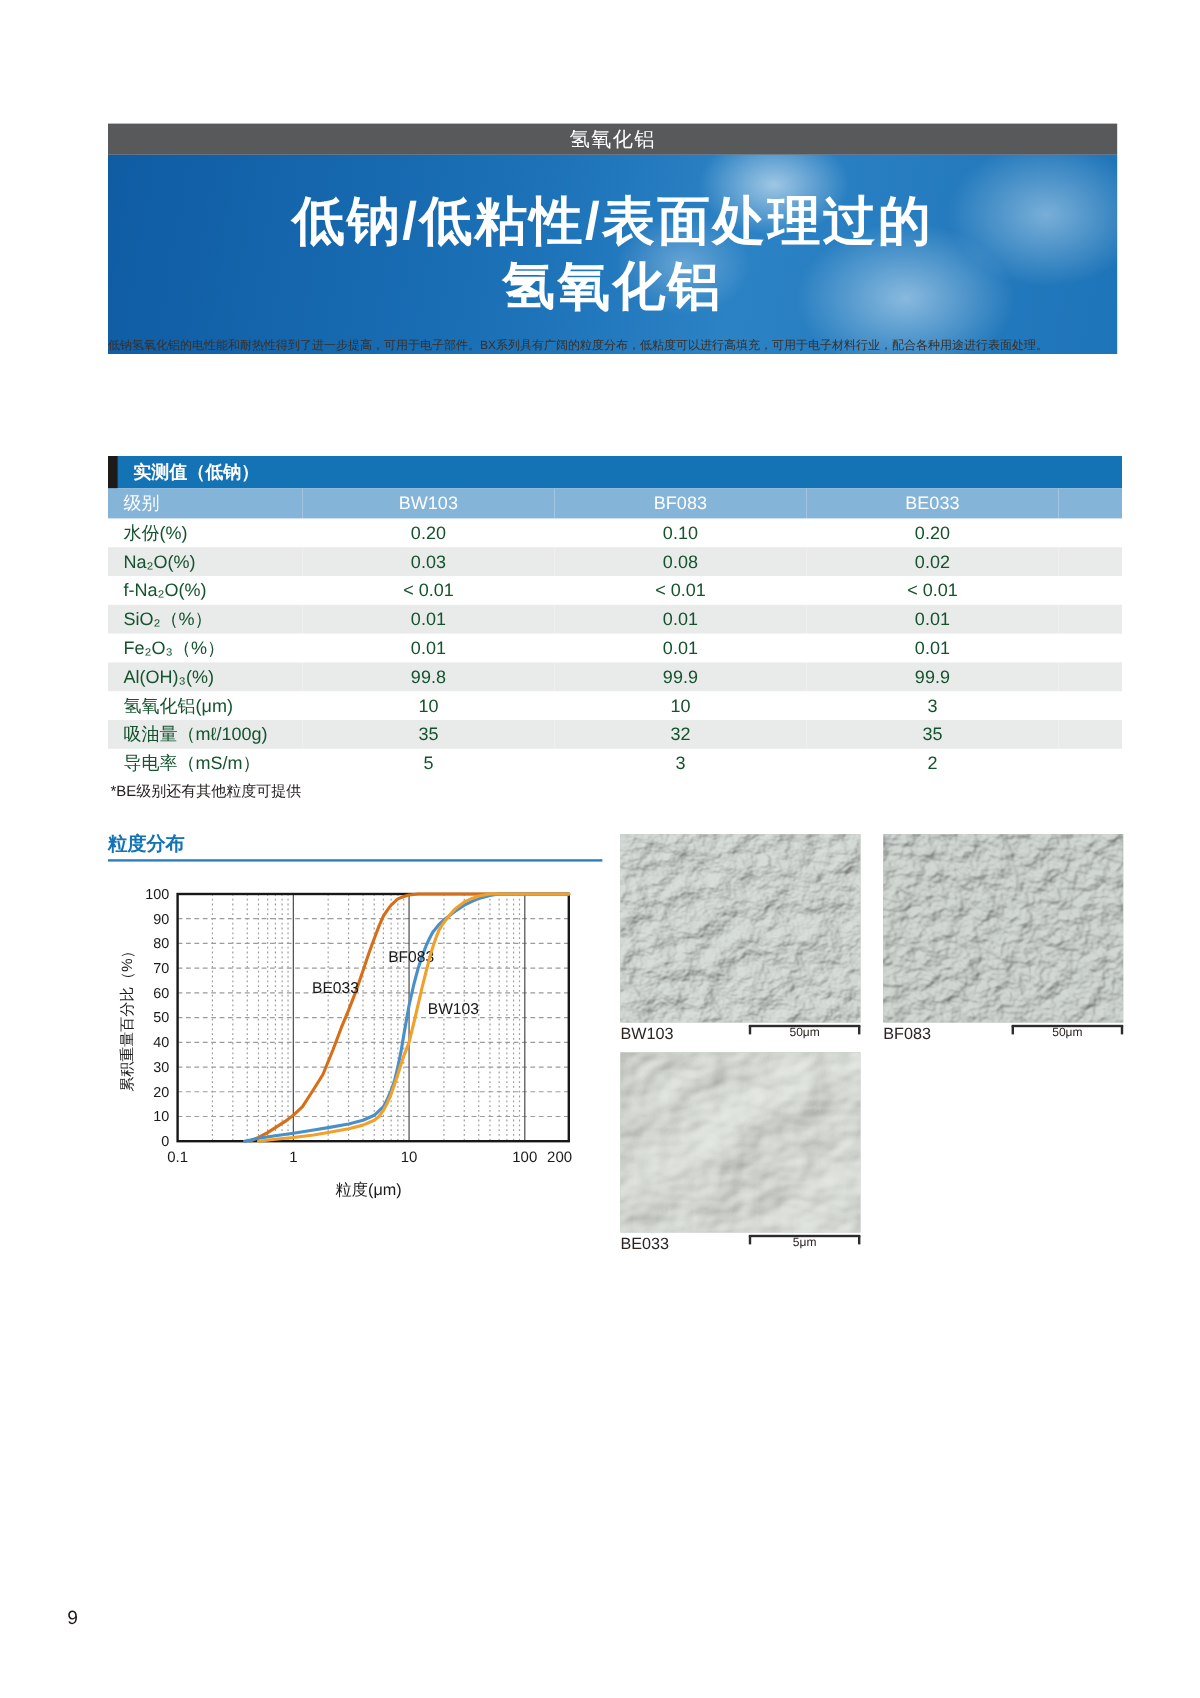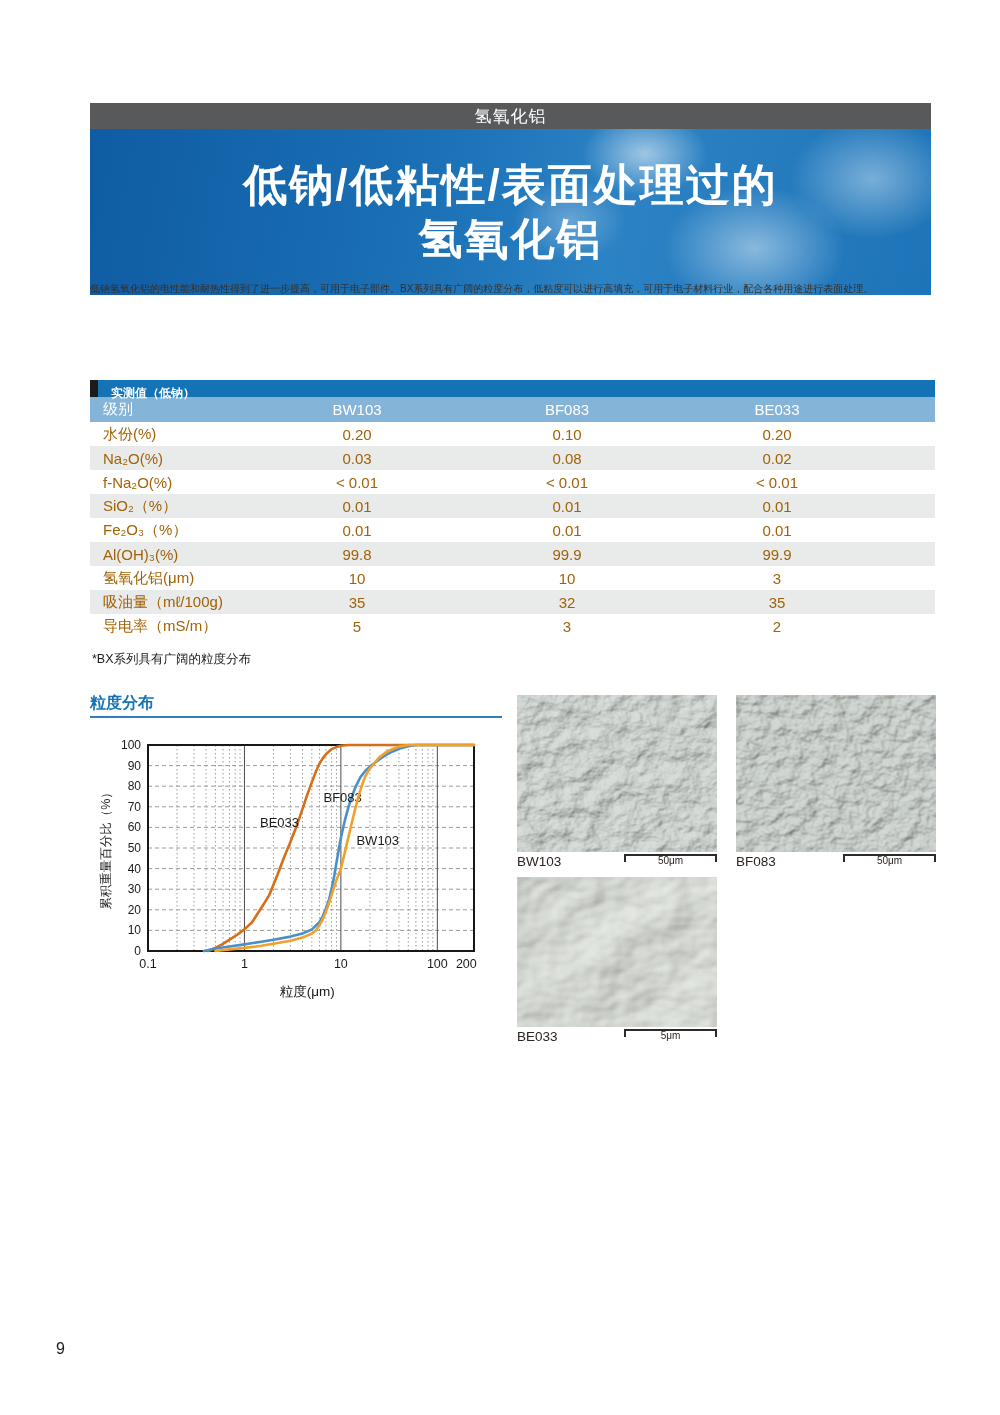--- a/index.html
+++ b/index.html
@@ -18,29 +18,29 @@
       radial-gradient(110px 80px at 93% 30%, rgba(228,242,251,.45), rgba(255,255,255,0) 75%),
       linear-gradient(100deg,#0f5ca3 0%,#1a6fb5 38%,#2b82c4 62%,#1e74b8 100%);
     display:flex; flex-direction:column; align-items:center; justify-content:center; }
   .banner .t { color:#fff; font-size:44px; font-weight:bold; line-height:1.22; text-align:center; letter-spacing:2px; }
 
   
   .intro { position:absolute; left:90px; top:279px; width:828px; font-size:10px; line-height:2.05; color:#382f28; }
 
   
   .mtable { position:absolute; left:90px; top:380px; width:845px; }
-  .tbl-title { height:17px; line-height:27px; background:#1473b5; border-left:8px solid #1e1a17;
-    color:#fff; font-weight:bold; font-size:12px; padding-left:13px; }
+  .tbl-title { height:27px; line-height:27px; background:#1473b5; border-left:8px solid #1e1a17;
+    color:#fff; font-weight:bold; font-size:15px; padding-left:13px; }
   table.grid { width:100%; border-collapse:collapse; table-layout:fixed; }
   table.grid th, table.grid td { font-weight:normal; font-size:15px; height:24px; vertical-align:middle; }
   table.grid thead th { background:#85b4d9; color:#fff; height:25px; }
   table.grid .c-label { text-align:left; padding-left:13px; }
   table.grid .c-val { text-align:center; }
   table.grid tbody tr:nth-child(even) td { background:#e9eaea; }
-  table.grid tbody td { color:#a16207; }
+  table.grid tbody td { color:#14532d; }
 
   .footnote { position:absolute; left:92px; top:651px; font-size:12.5px; color:#1e1a17; }
 
   
   .section-title { position:absolute; left:90px; top:693px; font-size:16px; font-weight:bold; color:#1473b5; }
   .section-rule { position:absolute; left:90px; top:716px; width:412px; border-top:2px solid #2e7fc0; }
 
   
   .chart-wrap { position:absolute; left:95px; top:733px; width:410px; height:290px; }
   svg text { font-family:"Liberation Sans","DejaVu Sans",sans-serif; fill:#1a1a1a; }
@@ -153,21 +153,21 @@
           <td class="c-label">导电率（mS/m）</td>
           <td class="c-val">5</td>
           <td class="c-val">3</td>
           <td class="c-val">2</td>
           <td></td>
         </tr>
       </tbody>
     </table>
   </div>
 
-  <div class="footnote">*BX系列具有广阔的粒度分布</div>
+  <div class="footnote">*BE级别还有其他粒度可提供</div>
 
   <div class="section-title">粒度分布</div>
   <div class="section-rule"></div>
 
   <div class="chart-wrap">
     <svg id="dist-chart" width="410" height="290" viewBox="0 0 410 290">
         <line x1="53" y1="197.4" x2="379" y2="197.4" stroke="#9c9c9c" stroke-width="1" stroke-dasharray="4 3"></line>
         <line x1="53" y1="176.8" x2="379" y2="176.8" stroke="#9c9c9c" stroke-width="1" stroke-dasharray="4 3"></line>
         <line x1="53" y1="156.2" x2="379" y2="156.2" stroke="#9c9c9c" stroke-width="1" stroke-dasharray="4 3"></line>
         <line x1="53" y1="135.6" x2="379" y2="135.6" stroke="#9c9c9c" stroke-width="1" stroke-dasharray="4 3"></line>

